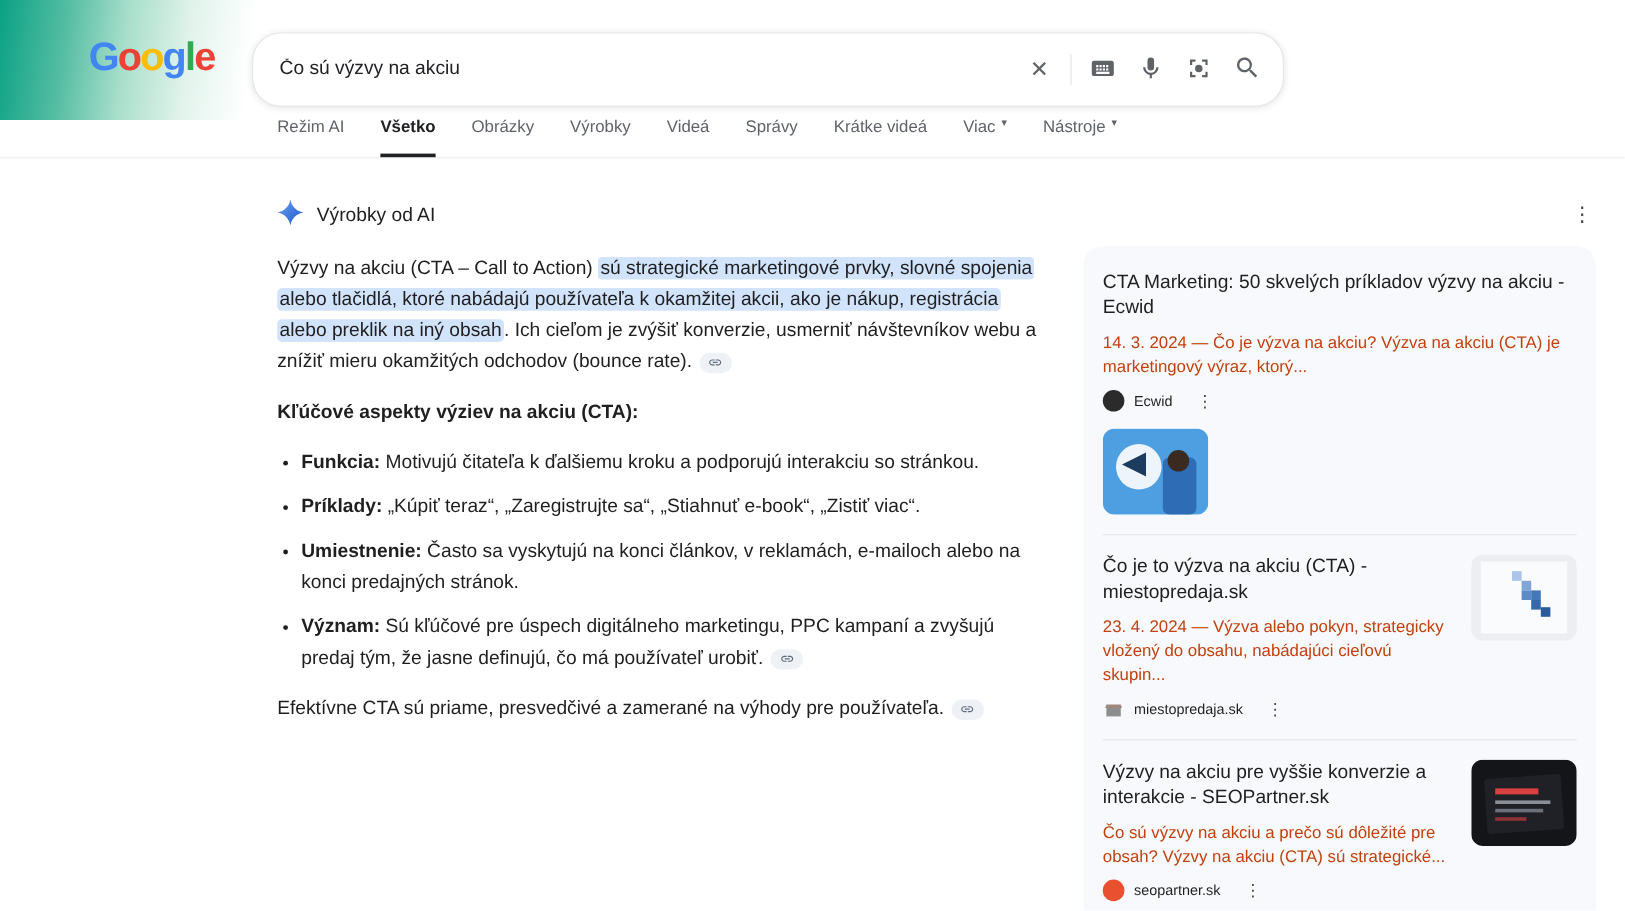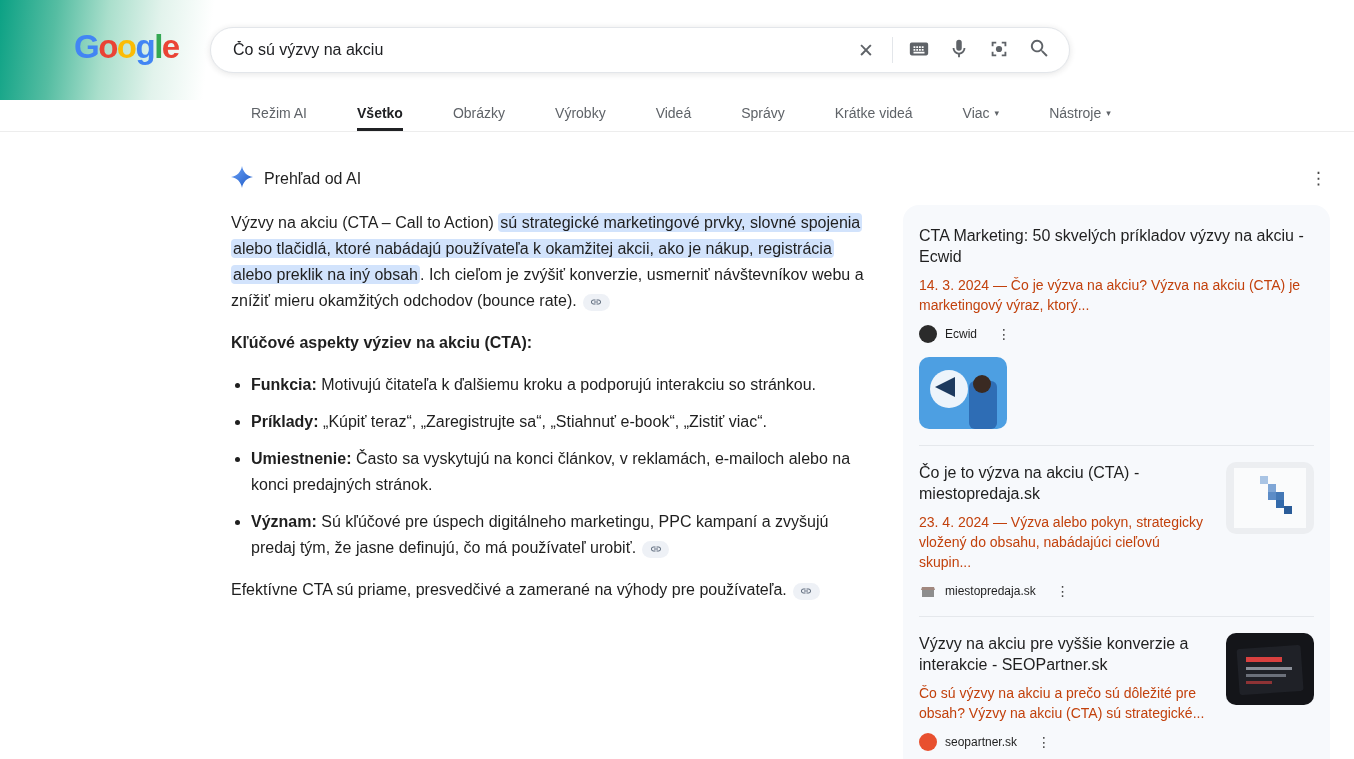--- a/index.html
+++ b/index.html
@@ -8,32 +8,32 @@
 
   
   .top-gradient { position:absolute; left:0; top:0; width:250px; height:100px;
     background:linear-gradient(97deg,#0ba184 0%,#55bda2 22%,#aadfcc 42%,#e2f3ec 62%,rgba(255,255,255,0) 82%); }
 
   
   .logo { position:absolute; left:74px; top:28px; font-size:33px; font-weight:bold; letter-spacing:-1.5px; cursor:pointer; }
   .logo .c0{color:#4285F4}.logo .c1{color:#EA4335}.logo .c2{color:#FBBC05}
   .logo .c3{color:#4285F4}.logo .c4{color:#34A853}.logo .c5{color:#EA4335}
 
-  .search-box { position:absolute; left:210px; top:27px; width:860px; height:46px;
+  .search-box { position:absolute; left:210px; top:27px; width:860px; height:62px;
     background:#fff; border:1px solid #e3e6ea; border-radius:24px;
     box-shadow:0 1px 6px rgba(32,33,36,.12); display:flex; align-items:center; padding:0 10px 0 22px; }
   .search-input { flex:1; border:none; outline:none; font-size:16px; color:#202124; font-family:inherit; background:transparent; }
   .icon-btn { width:40px; height:40px; display:flex; align-items:center; justify-content:center; background:none; border:none; cursor:pointer; flex:none; }
   .x-glyph { font-size:19px; color:#5f6368; line-height:1; }
   .vdivider { width:1px; height:26px; background:#e3e6ea; margin:0 6px; flex:none; }
 
   
   .tabs { position:absolute; left:0; top:95px; width:100%; height:37px; border-bottom:1px solid #ededed;
     display:flex; padding-left:231px; gap:30px; font-size:14px; }
-  .tab { display:flex; align-items:center; gap:5px; color:#5f6368; cursor:pointer; border-bottom:3px solid transparent; padding-top:2px; white-space:nowrap;margin-left:20px; }
+  .tab { display:flex; align-items:flex-start; gap:5px; color:#5f6368; cursor:pointer; border-bottom:3px solid transparent; padding-top:2px; white-space:nowrap; }
   .tab.active { color:#202124; font-weight:bold; border-bottom-color:#202124; }
   .chev { font-size:9px; color:#5f6368; }
 
   
   .main { position:absolute; left:231px; top:166px; width:634px; }
   .ai-head { display:flex; align-items:center; gap:11px; margin-bottom:18px; }
   .ai-title { font-size:16px; font-weight:normal; color:#1f1f1f; }
   .ai-menu { position:absolute; left:1310px; top:170px; background:none; border:none; font-size:17px; color:#474747; cursor:pointer; line-height:1; }
 
   .intro { font-size:16px; line-height:26px; margin-bottom:20px; }
@@ -153,21 +153,21 @@
         <svg width="22" height="22" viewBox="0 0 24 24">
             <defs>
               <linearGradient id="sp" x1="0" y1="0" x2="1" y2="1">
                 <stop offset="0" stop-color="#6ea4f8"></stop>
                 <stop offset="1" stop-color="#1a56c4"></stop>
               </linearGradient>
             </defs>
             <path fill="url(#sp)" d="M12 0 C 13 6.5, 17.5 11, 24 12 C 17.5 13, 13 17.5, 12 24 C 11 17.5, 6.5 13, 0 12 C 6.5 11, 11 6.5, 12 0 Z"></path>
           </svg>
       </span>
-      <h2 class="ai-title">Prehľad od AI</h2>
+      <h2 class="ai-title">Výrobky od AI</h2>
     </div>
 
     <p class="intro"><span>Výzvy na akciu (CTA – Call to Action) </span><span class="hl">sú strategické marketingové prvky, slovné spojenia alebo tlačidlá, ktoré nabádajú používateľa k okamžitej akcii, ako je nákup, registrácia alebo preklik na iný obsah</span><span>. Ich cieľom je zvýšiť konverzie, usmerniť návštevníkov webu a znížiť mieru okamžitých odchodov (bounce rate).</span><span class="cite">
           <svg width="12" height="12" viewBox="0 0 24 24">
             <path fill="#5e6b7c" d="M3.9 12c0-1.71 1.39-3.1 3.1-3.1h4V7H7c-2.76 0-5 2.24-5 5s2.24 5 5 5h4v-1.9H7c-1.71 0-3.1-1.39-3.1-3.1zM8 13h8v-2H8v2zm9-6h-4v1.9h4c1.71 0 3.1 1.39 3.1 3.1s-1.39 3.1-3.1 3.1h-4V17h4c2.76 0 5-2.24 5-5s-2.24-5-5-5z"></path>
           </svg>
         </span></p>
 
     <h3 class="sec-heading">Kľúčové aspekty výziev na akciu (CTA):</h3>
 

